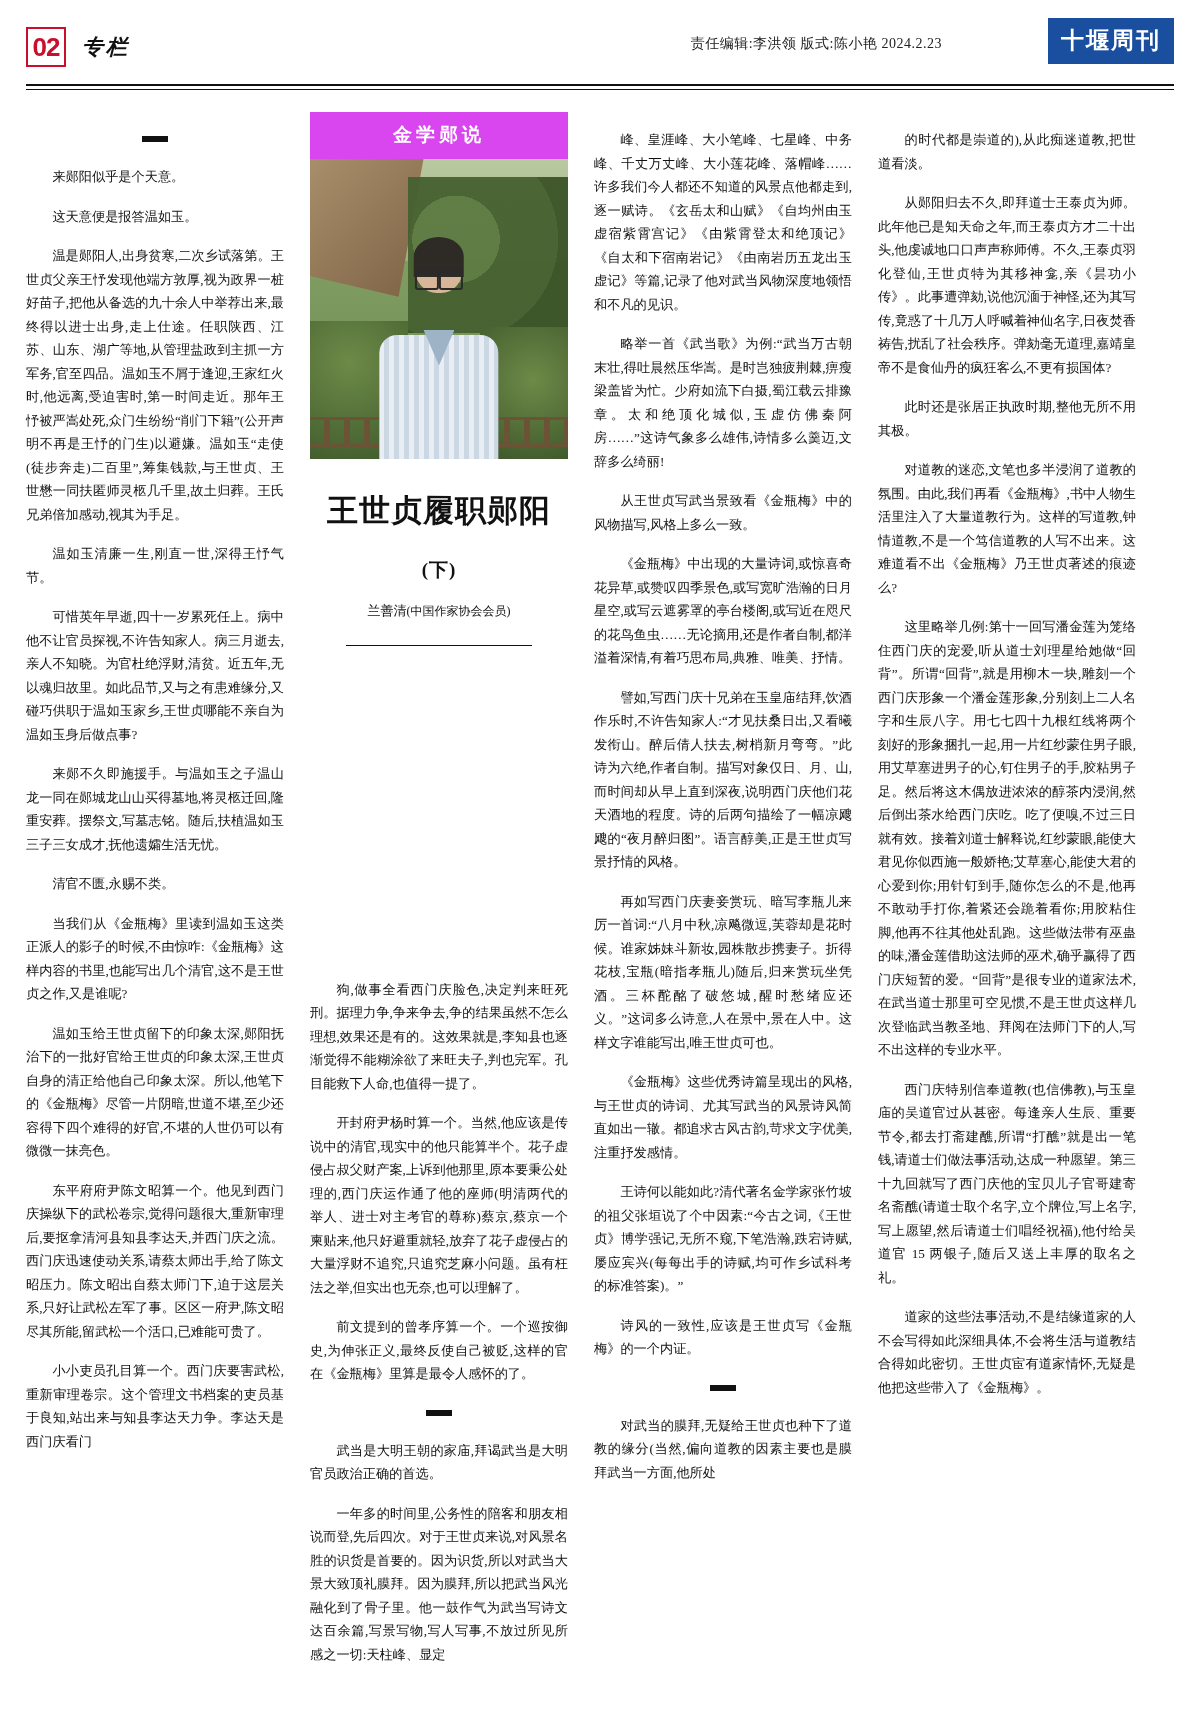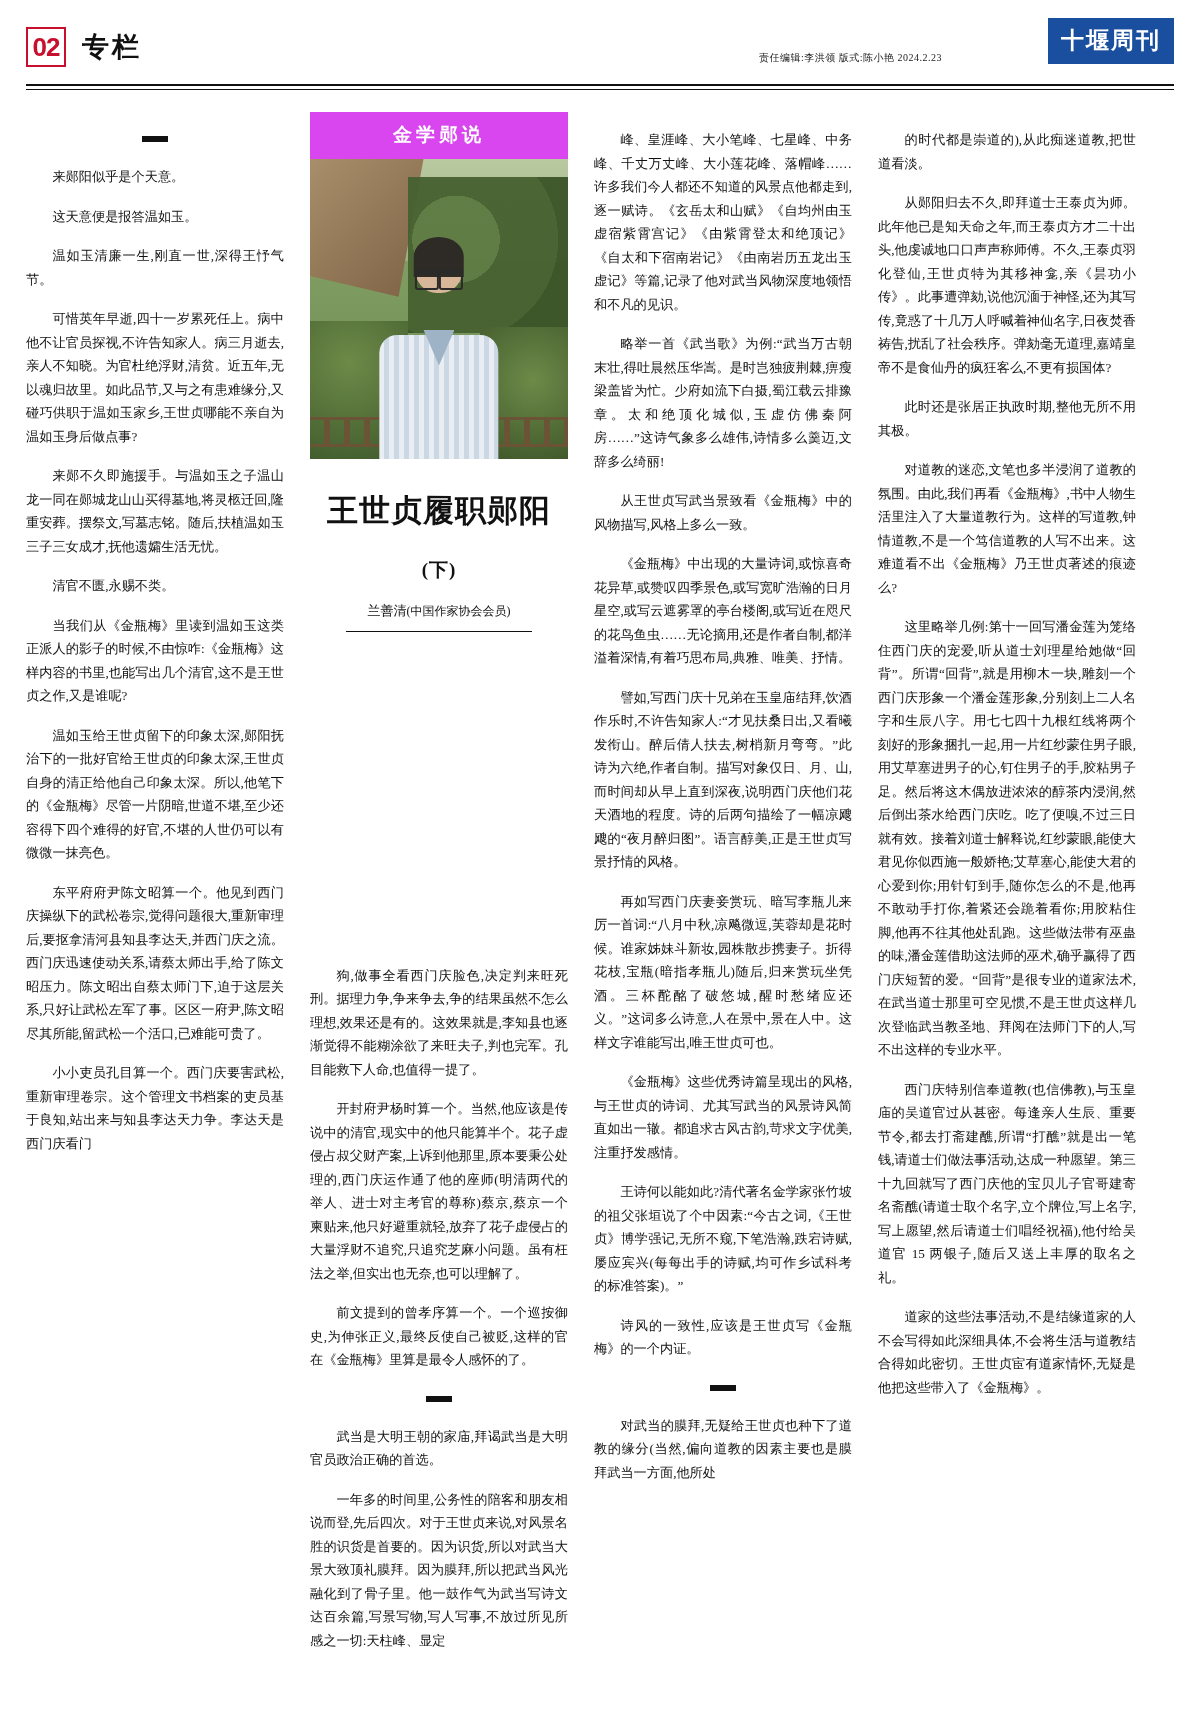--- a/index.html
+++ b/index.html
@@ -32,30 +32,31 @@
     border: 2px solid #c8102e;
     color: #c8102e;
     font-size: 26px;
     font-weight: bold;
     display: flex; align-items: center; justify-content: center;
     font-family: "Liberation Sans", sans-serif;
     letter-spacing: -1px;
   }
   .section-label {
     margin-left: 16px;
-    font-size: 27px;
+    font-size: 21px;
     font-weight: bold;
     letter-spacing: 3px;
     color: #111;
+    font-style: italic;
   }
   .credits {
     position: absolute;
     right: 232px;
-    bottom: 13px;
-    font-size: 10px;
+    bottom: 25px;
+    font-size: 14px;
     color: #222;
     letter-spacing: 0.5px;
     white-space: nowrap;
   }
   .paper-logo {
     position: absolute;
     right: 0;
     top: 2px;
     background: #1a4fa0;
     color: #fff;
@@ -200,21 +201,21 @@
     font-size: 31px;
     font-weight: bold;
     letter-spacing: 1px;
     margin: 24px 0 6px 0;
     font-family: "Liberation Serif", serif;
   }
   .headline .sub { font-size: 19px; }
   .byline {
     text-align:center;
     font-size: 13px;
-    margin-bottom: 8px;
+    margin-bottom: 22px;
   }
   .byline .small { font-size: 12px; }
   .byline-rule {
     width: 72%;
     margin: 2px auto 16px auto;
     border-top: 1px solid #111;
   }
   .spacer-gap { height: 300px; }
 </style>
 </head>
@@ -230,20 +231,21 @@
   </div>
   <div class="rule"></div>
   <div class="rule2"></div>
 
   <div class="columns">
 
     <div class="col">
       <div class="sec-mark"><span></span></div>
       <p>来郧阳似乎是个天意。</p>
       <p>这天意便是报答温如玉。</p>
+      <p>温是郧阳人,出身贫寒,二次乡试落第。王世贞父亲王忬发现他端方敦厚,视为政界一桩好苗子,把他从备选的九十余人中举荐出来,最终得以进士出身,走上仕途。任职陕西、江苏、山东、湖广等地,从管理盐政到主抓一方军务,官至四品。温如玉不屑于逢迎,王家红火时,他远离,受迫害时,第一时间走近。那年王忬被严嵩处死,众门生纷纷“削门下籍”(公开声明不再是王忬的门生)以避嫌。温如玉“走使(徒步奔走)二百里”,筹集钱款,与王世贞、王世懋一同扶匿师灵柩几千里,故土归葬。王氏兄弟倍加感动,视其为手足。</p>
       <p>温如玉清廉一生,刚直一世,深得王忬气节。</p>
       <p>可惜英年早逝,四十一岁累死任上。病中他不让官员探视,不许告知家人。病三月逝去,亲人不知晓。为官杜绝浮财,清贫。近五年,无以魂归故里。如此品节,又与之有患难缘分,又碰巧供职于温如玉家乡,王世贞哪能不亲自为温如玉身后做点事?</p>
       <p>来郧不久即施援手。与温如玉之子温山龙一同在郧城龙山山买得墓地,将灵柩迁回,隆重安葬。摆祭文,写墓志铭。随后,扶植温如玉三子三女成才,抚他遗孀生活无忧。</p>
       <p>清官不匮,永赐不类。</p>
       <p>当我们从《金瓶梅》里读到温如玉这类正派人的影子的时候,不由惊咋:《金瓶梅》这样内容的书里,也能写出几个清官,这不是王世贞之作,又是谁呢?</p>
       <p>温如玉给王世贞留下的印象太深,郧阳抚治下的一批好官给王世贞的印象太深,王世贞自身的清正给他自己印象太深。所以,他笔下的《金瓶梅》尽管一片阴暗,世道不堪,至少还容得下四个难得的好官,不堪的人世仍可以有微微一抹亮色。</p>
       <p>东平府府尹陈文昭算一个。他见到西门庆操纵下的武松卷宗,觉得问题很大,重新审理后,要抠拿清河县知县李达天,并西门庆之流。西门庆迅速使动关系,请蔡太师出手,给了陈文昭压力。陈文昭出自蔡太师门下,迫于这层关系,只好让武松左军了事。区区一府尹,陈文昭尽其所能,留武松一个活口,已难能可贵了。</p>
       <p>小小吏员孔目算一个。西门庆要害武松,重新审理卷宗。这个管理文书档案的吏员基于良知,站出来与知县李达天力争。李达天是西门庆看门</p>
     </div>
 

